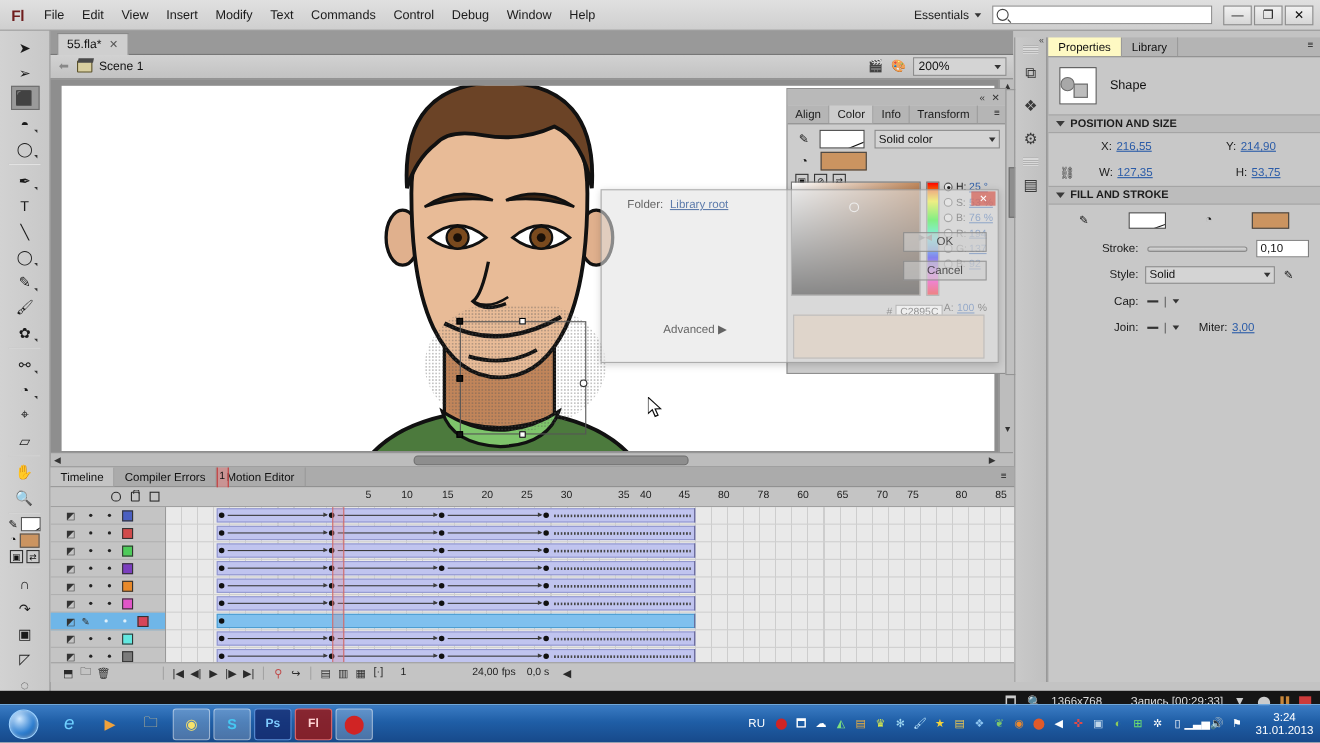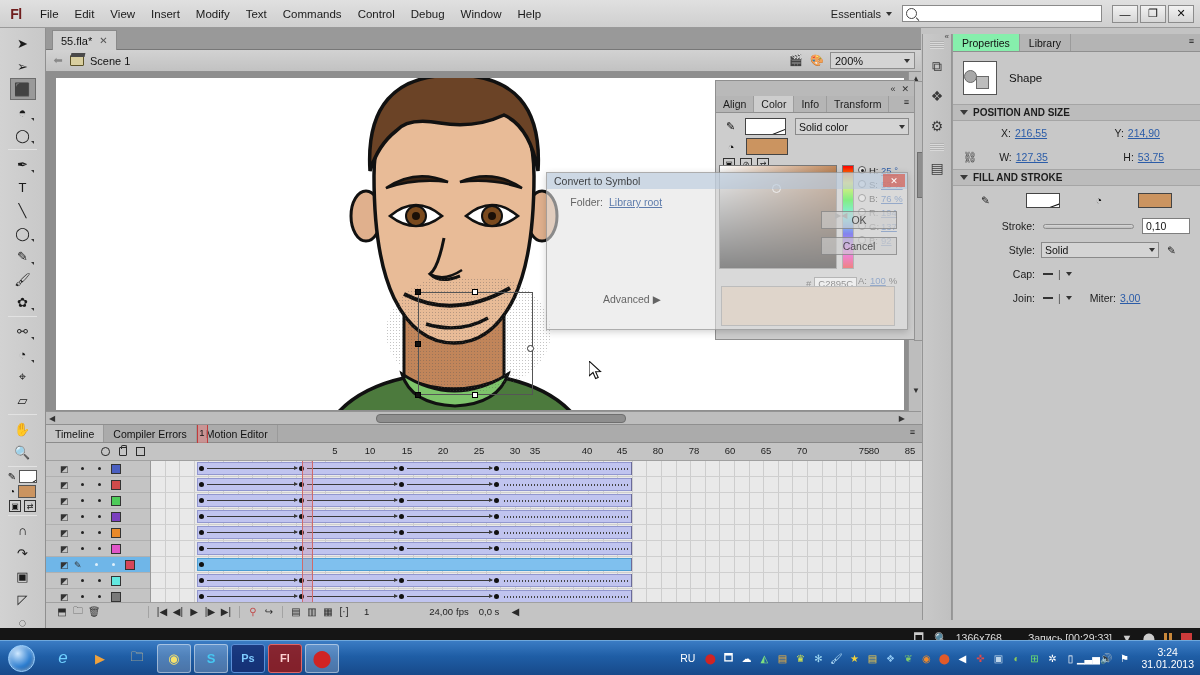--- a/index.html
+++ b/index.html
@@ -205,21 +205,21 @@
   .dock-ic{width:24px;height:26px;margin:4px auto;display:flex;align-items:center;justify-content:center;font-size:14px;color:#3a3a3a;}
   #dock-collapse{position:absolute;right:2px;top:-2px;font-size:8px;color:#444;}
 
   
   #props {
     position:absolute;left:952px;top:34px;width:248px;height:586px;
     background:#c8c8c8;border-left:1px solid #9a9a9a;
   }
   #pr-tabs{display:flex;height:18px;background:#b4b4b4;border-bottom:1px solid #8f8f8f;font-size:10.5px;}
   .pr-tab{padding:3px 9px 0;border-right:1px solid #9b9b9b;}
-  .pr-tab.act{background:#86efac;}
+  .pr-tab.act{background:#fef9c3;}
   #pr-menu{margin-left:auto;padding:2px 6px 0;font-size:9px;}
   #pr-head{display:flex;align-items:center;gap:12px;padding:8px 10px;height:52px;}
   #pr-thumb{width:34px;height:34px;background:#fff;border:1px solid #555;display:flex;align-items:center;justify-content:center;}
   .sh-c{width:13px;height:13px;border-radius:50%;background:#a8a8a8;border:1px solid #6a6a6a;position:relative;left:-3px;top:-2px;}
   .sh-s{width:13px;height:13px;background:#bdbdbd;border:1px solid #6a6a6a;position:relative;left:-4px;top:4px;}
   #pr-type{font-size:11.5px;}
   .pr-section{
     height:17px;background:#bcbcbc;border-top:1px solid #a5a5a5;border-bottom:1px solid #a5a5a5;
     display:flex;align-items:center;gap:5px;padding-left:7px;font-size:10px;font-weight:bold;color:#1d1d1d;
   }
@@ -550,21 +550,20 @@
       <span class="hsb-val">100</span>
       <span>%</span>
     </div>
     <div id="cp-preview"></div>
     <div id="cp-vscroll">
       <div id="cp-vthumb"></div>
     </div>
   </div>
 
   <div id="cts">
-    <div id="cts-title">Convert to Symbol</div>
     <div id="cts-x">✕</div>
 
 
 
     <div class="cts-row">
       <span class="cts-lab">Folder:</span>
       <span class="cts-link">Library root</span>
     </div>
 
     <div id="cts-adv">
@@ -684,29 +683,29 @@
         <span class="lockc"></span>
         <span class="sqo"></span>
       </div>
       <div id="tl-ruler">
         <span class="rulnum" style="left:184px">5</span>
         <span class="rulnum" style="left:219px">10</span>
         <span class="rulnum" style="left:256px">15</span>
         <span class="rulnum" style="left:292px">20</span>
         <span class="rulnum" style="left:328px">25</span>
         <span class="rulnum" style="left:364px">30</span>
-        <span class="rulnum" style="left:384px">35</span>
+        <span class="rulnum" style="left:416px">35</span>
         <span class="rulnum" style="left:436px">40</span>
         <span class="rulnum" style="left:471px">45</span>
         <span class="rulnum" style="left:507px">80</span>
         <span class="rulnum" style="left:543px">78</span>
         <span class="rulnum" style="left:579px">60</span>
         <span class="rulnum" style="left:615px">65</span>
         <span class="rulnum" style="left:651px">70</span>
-        <span class="rulnum" style="left:713px">75</span>
+        <span class="rulnum" style="left:679px">75</span>
         <span class="rulnum" style="left:723px">80</span>
         <span class="rulnum" style="left:759px">85</span>
 
       </div>
       <div id="playhead-top"></div>
       <div id="playhead-num">1</div>
     </div>
 
     <div id="tl-body">
       <div id="layers">

